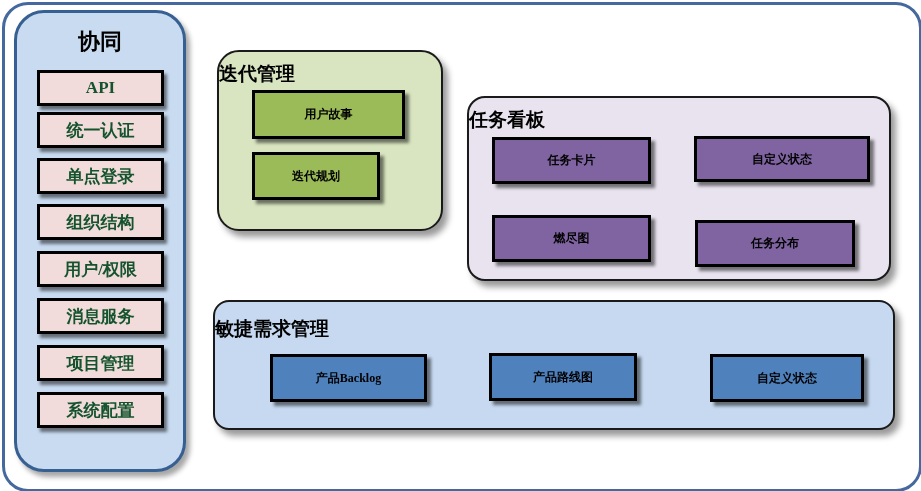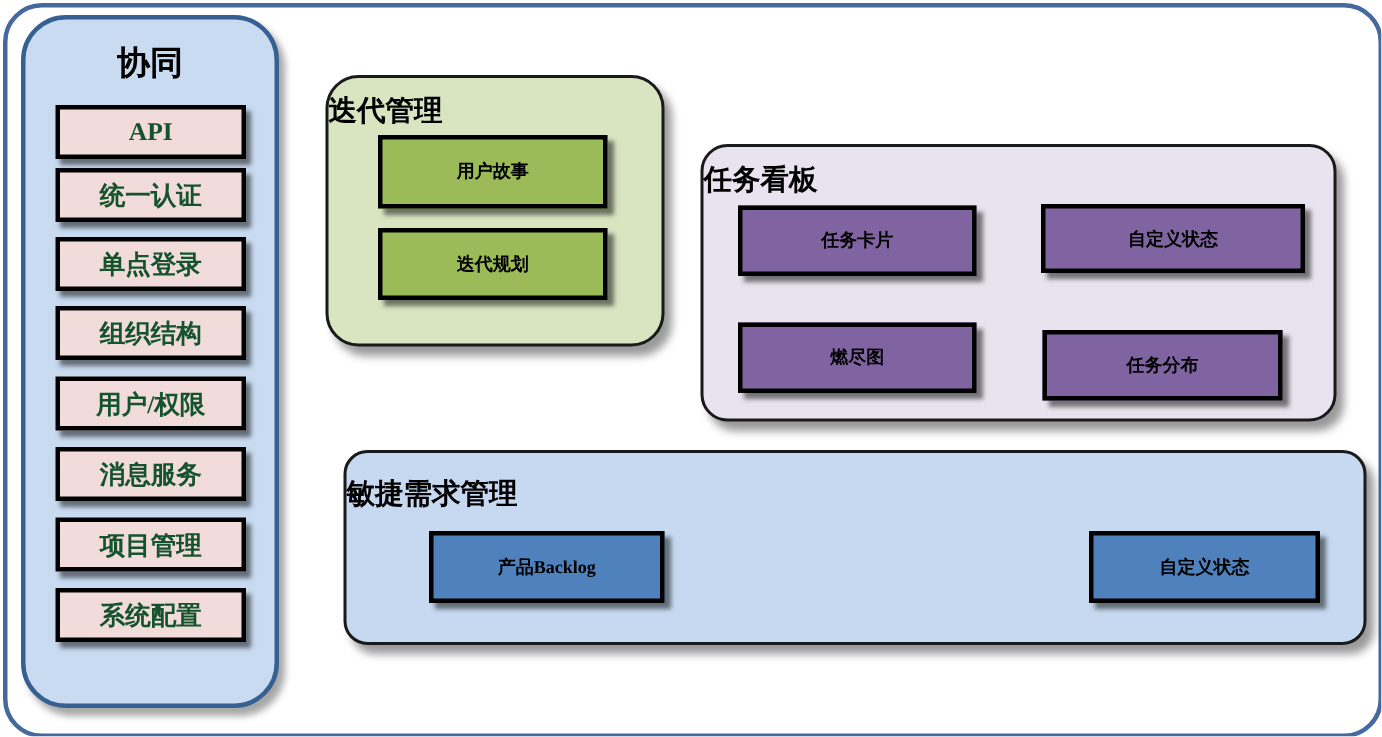--- a/index.html
+++ b/index.html
@@ -59,21 +59,20 @@
   .group.purple{
     left:467px;top:48px;width:424px;height:185px;
     background:var(--purple-container,#e8e3ee);
     border-radius:18px;
     margin-top:48px;
   }
   .group.blue{
     left:213px;top:300px;width:682px;height:130px;
     background:var(--blue-container,#c6d9f0);
     border-radius:16px;
-    margin-left:16px;
   }
   .btn{
     position:absolute;
     border:3px solid var(--item-border,#000);
     box-sizing:border-box;
     box-shadow:4px 4px 3px rgba(0,0,0,0.5);
     display:flex;align-items:center;justify-content:center;
     font-family:"Liberation Serif","DejaVu Serif",serif;
     font-weight:bold;font-size:12px;color:#000;
     white-space:nowrap;
@@ -96,29 +95,30 @@
     <div class="pill" style="top:191px">组织结构</div>
     <div class="pill" style="top:238px">用户/权限</div>
     <div class="pill" style="top:285px">消息服务</div>
     <div class="pill" style="top:332px">项目管理</div>
     <div class="pill" style="top:379px">系统配置</div>
   </aside>
 
   <section class="group green">
     <div class="group-title">迭代管理</div>
     <div class="btn green" style="left:33px;top:38px;width:153px;height:49px">用户故事</div>
-    <div class="btn green" style="left:33px;top:100px;width:153px;height:48px">迭代规划</div>
+    <div class="btn green" style="left:33px;top:100px;width:128px;height:48px">迭代规划</div>
   </section>
 
   <section class="group purple">
     <div class="group-title">任务看板</div>
     <div class="btn purple" style="left:23px;top:39px;width:159px;height:47px">任务卡片</div>
     <div class="btn purple" style="left:225px;top:38px;width:176px;height:46px">自定义状态</div>
     <div class="btn purple" style="left:23px;top:117px;width:159px;height:47px">燃尽图</div>
     <div class="btn purple" style="left:226px;top:122px;width:160px;height:47px">任务分布</div>
   </section>
 
   <section class="group blue">
     <div class="group-title" style="top:14px">敏捷需求管理</div>
     <div class="btn blue" style="left:55px;top:52px;width:157px;height:48px">产品Backlog</div>
+    <div class="btn blue" style="left:274px;top:51px;width:148px;height:48px">产品路线图</div>
     <div class="btn blue" style="left:495px;top:52px;width:154px;height:48px">自定义状态</div>
   </section>
 </div>
 
 </body></html>

